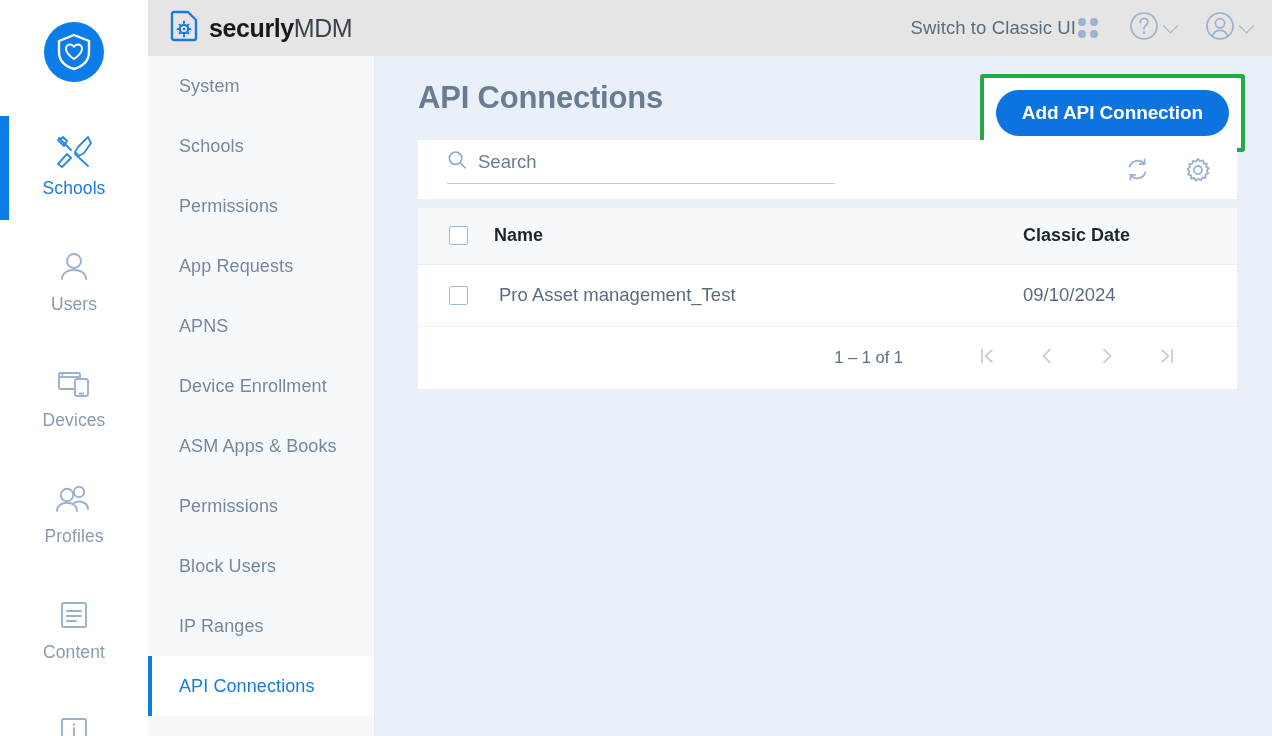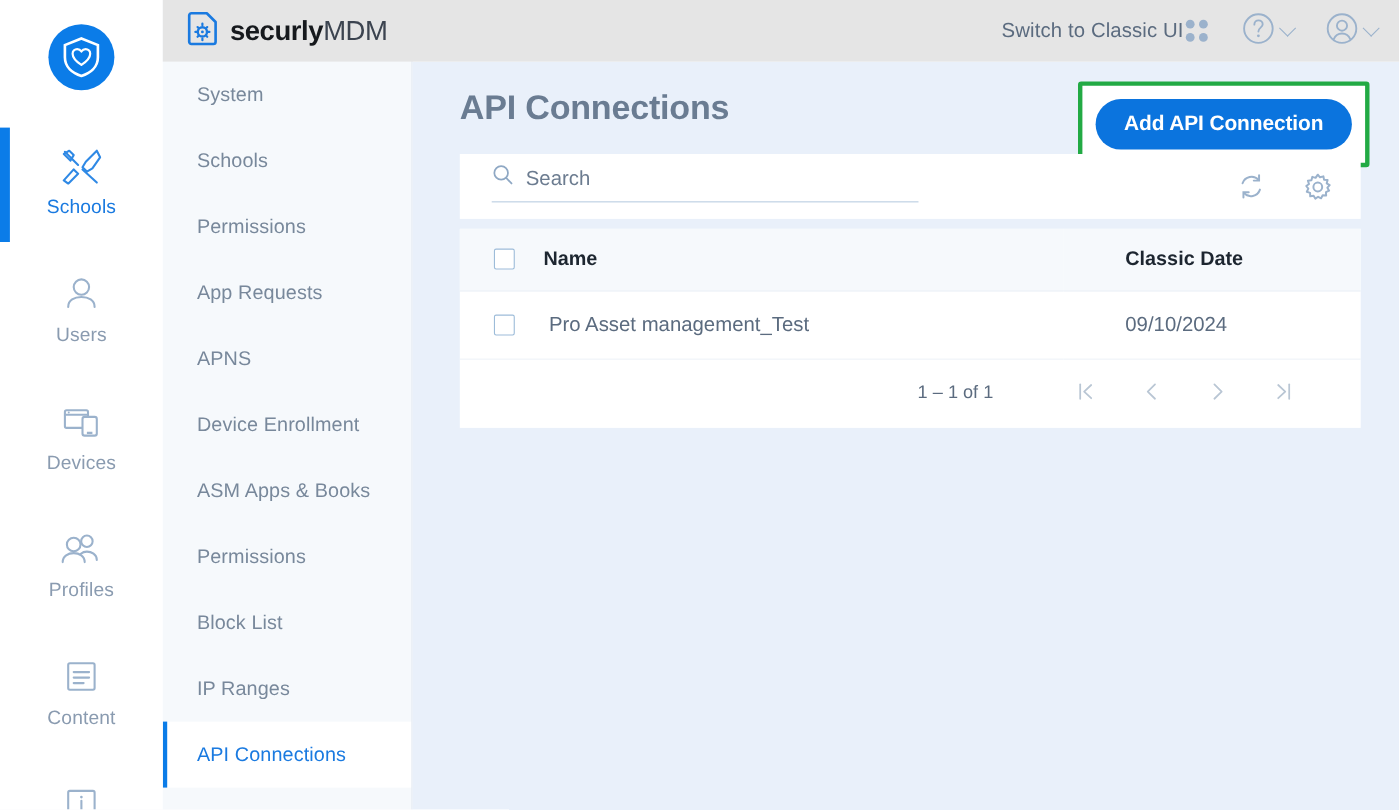--- a/index.html
+++ b/index.html
@@ -404,21 +404,21 @@
     <div class="subnav-item">
         <span>Device Enrollment</span>
       </div>
     <div class="subnav-item">
         <span>ASM Apps &amp; Books</span>
       </div>
     <div class="subnav-item">
         <span>Permissions</span>
       </div>
     <div class="subnav-item">
-        <span>Block List</span>
+        <span>Block Users</span>
       </div>
     <div class="subnav-item">
         <span>IP Ranges</span>
       </div>
     <div class="subnav-item active">
         <span>API Connections</span>
       </div>
   </nav>
 
   <header class="topbar">

